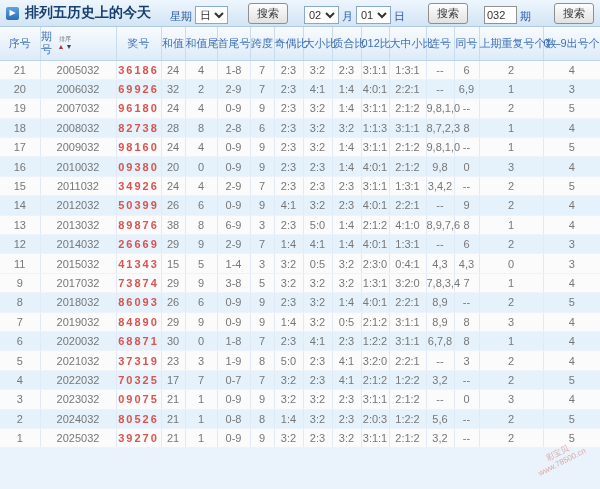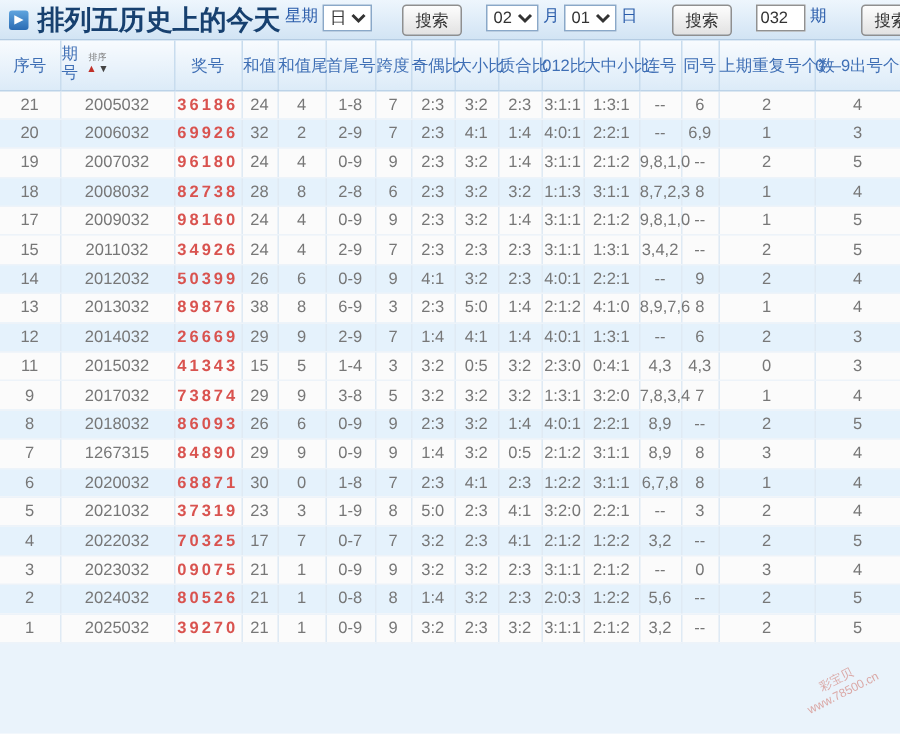--- a/index.html
+++ b/index.html
@@ -7,22 +7,22 @@
        font-family:"Liberation Sans","DejaVu Sans",sans-serif;}
   .page{position:relative;width:600px;height:489px;overflow:hidden;background:#eaf3fb;}
 
   
   .topbar{height:27px;box-sizing:border-box;display:flex;align-items:center;
           background:linear-gradient(#eef6fd,#d2e4f4);
           border-bottom:1px solid #b3cbe2;padding:0 6px;}
   .title-icon{width:13px;height:13px;border-radius:2px;flex:0 0 auto;
           background:linear-gradient(#5fa4de,#2b6cb4);color:#fff;font-size:8px;
           display:flex;align-items:center;justify-content:center;line-height:1;}
-  .title{margin-left:6px;color:#17406f;font-weight:bold;font-size:18px;white-space:nowrap;}
-  .controls{margin-left:auto;display:flex;align-items:flex-start;font-size:11px;color:#2a5caa;white-space:nowrap;}
+  .title{margin-left:6px;color:#17406f;font-weight:bold;font-size:14px;white-space:nowrap;}
+  .controls{margin-left:auto;display:flex;align-items:flex-end;font-size:11px;color:#2a5caa;white-space:nowrap;}
   .controls .lbl{margin:0 3px;}
   .controls select{font-size:11px;height:18px;border:1px solid #8aa8c8;background:#fff;color:#333;
           font-family:inherit;padding:0;}
   .controls input{width:27px;height:14px;border:1px solid #919191;font-size:11px;color:#333;
           padding:1px 2px;font-family:inherit;}
   .btn{font-size:11px;color:#333;background:linear-gradient(#fdfdfd,#e2e2e2);
           border:1px solid #8f8f8f;border-radius:3px;padding:2px 8px;margin-left:20px;
           font-family:inherit;cursor:pointer;}
   .gap1{width:16px;} .gap2{width:16px;}
 
@@ -224,20 +224,38 @@
           <td>2:3</td>
           <td>3:2</td>
           <td>1:4</td>
           <td>3:1:1</td>
           <td>2:1:2</td>
           <td>9,8,1,0</td>
           <td>--</td>
           <td>1</td>
           <td>5</td>
         </tr>
+        <tr class="alt">
+          <td>16</td>
+          <td>2010032</td>
+          <td class="prize">09380</td>
+          <td>20</td>
+          <td>0</td>
+          <td>0-9</td>
+          <td>9</td>
+          <td>2:3</td>
+          <td>2:3</td>
+          <td>1:4</td>
+          <td>4:0:1</td>
+          <td>2:1:2</td>
+          <td>9,8</td>
+          <td>0</td>
+          <td>3</td>
+          <td>4</td>
+        </tr>
         <tr class="plain">
           <td>15</td>
           <td>2011032</td>
           <td class="prize">34926</td>
           <td>24</td>
           <td>4</td>
           <td>2-9</td>
           <td>7</td>
           <td>2:3</td>
           <td>2:3</td>
@@ -352,21 +370,21 @@
           <td>1:4</td>
           <td>4:0:1</td>
           <td>2:2:1</td>
           <td>8,9</td>
           <td>--</td>
           <td>2</td>
           <td>5</td>
         </tr>
         <tr class="plain">
           <td>7</td>
-          <td>1267315</td>
+          <td>2019032</td>
           <td class="prize">84890</td>
           <td>29</td>
           <td>9</td>
           <td>0-9</td>
           <td>9</td>
           <td>1:4</td>
           <td>3:2</td>
           <td>0:5</td>
           <td>2:1:2</td>
           <td>3:1:1</td>

